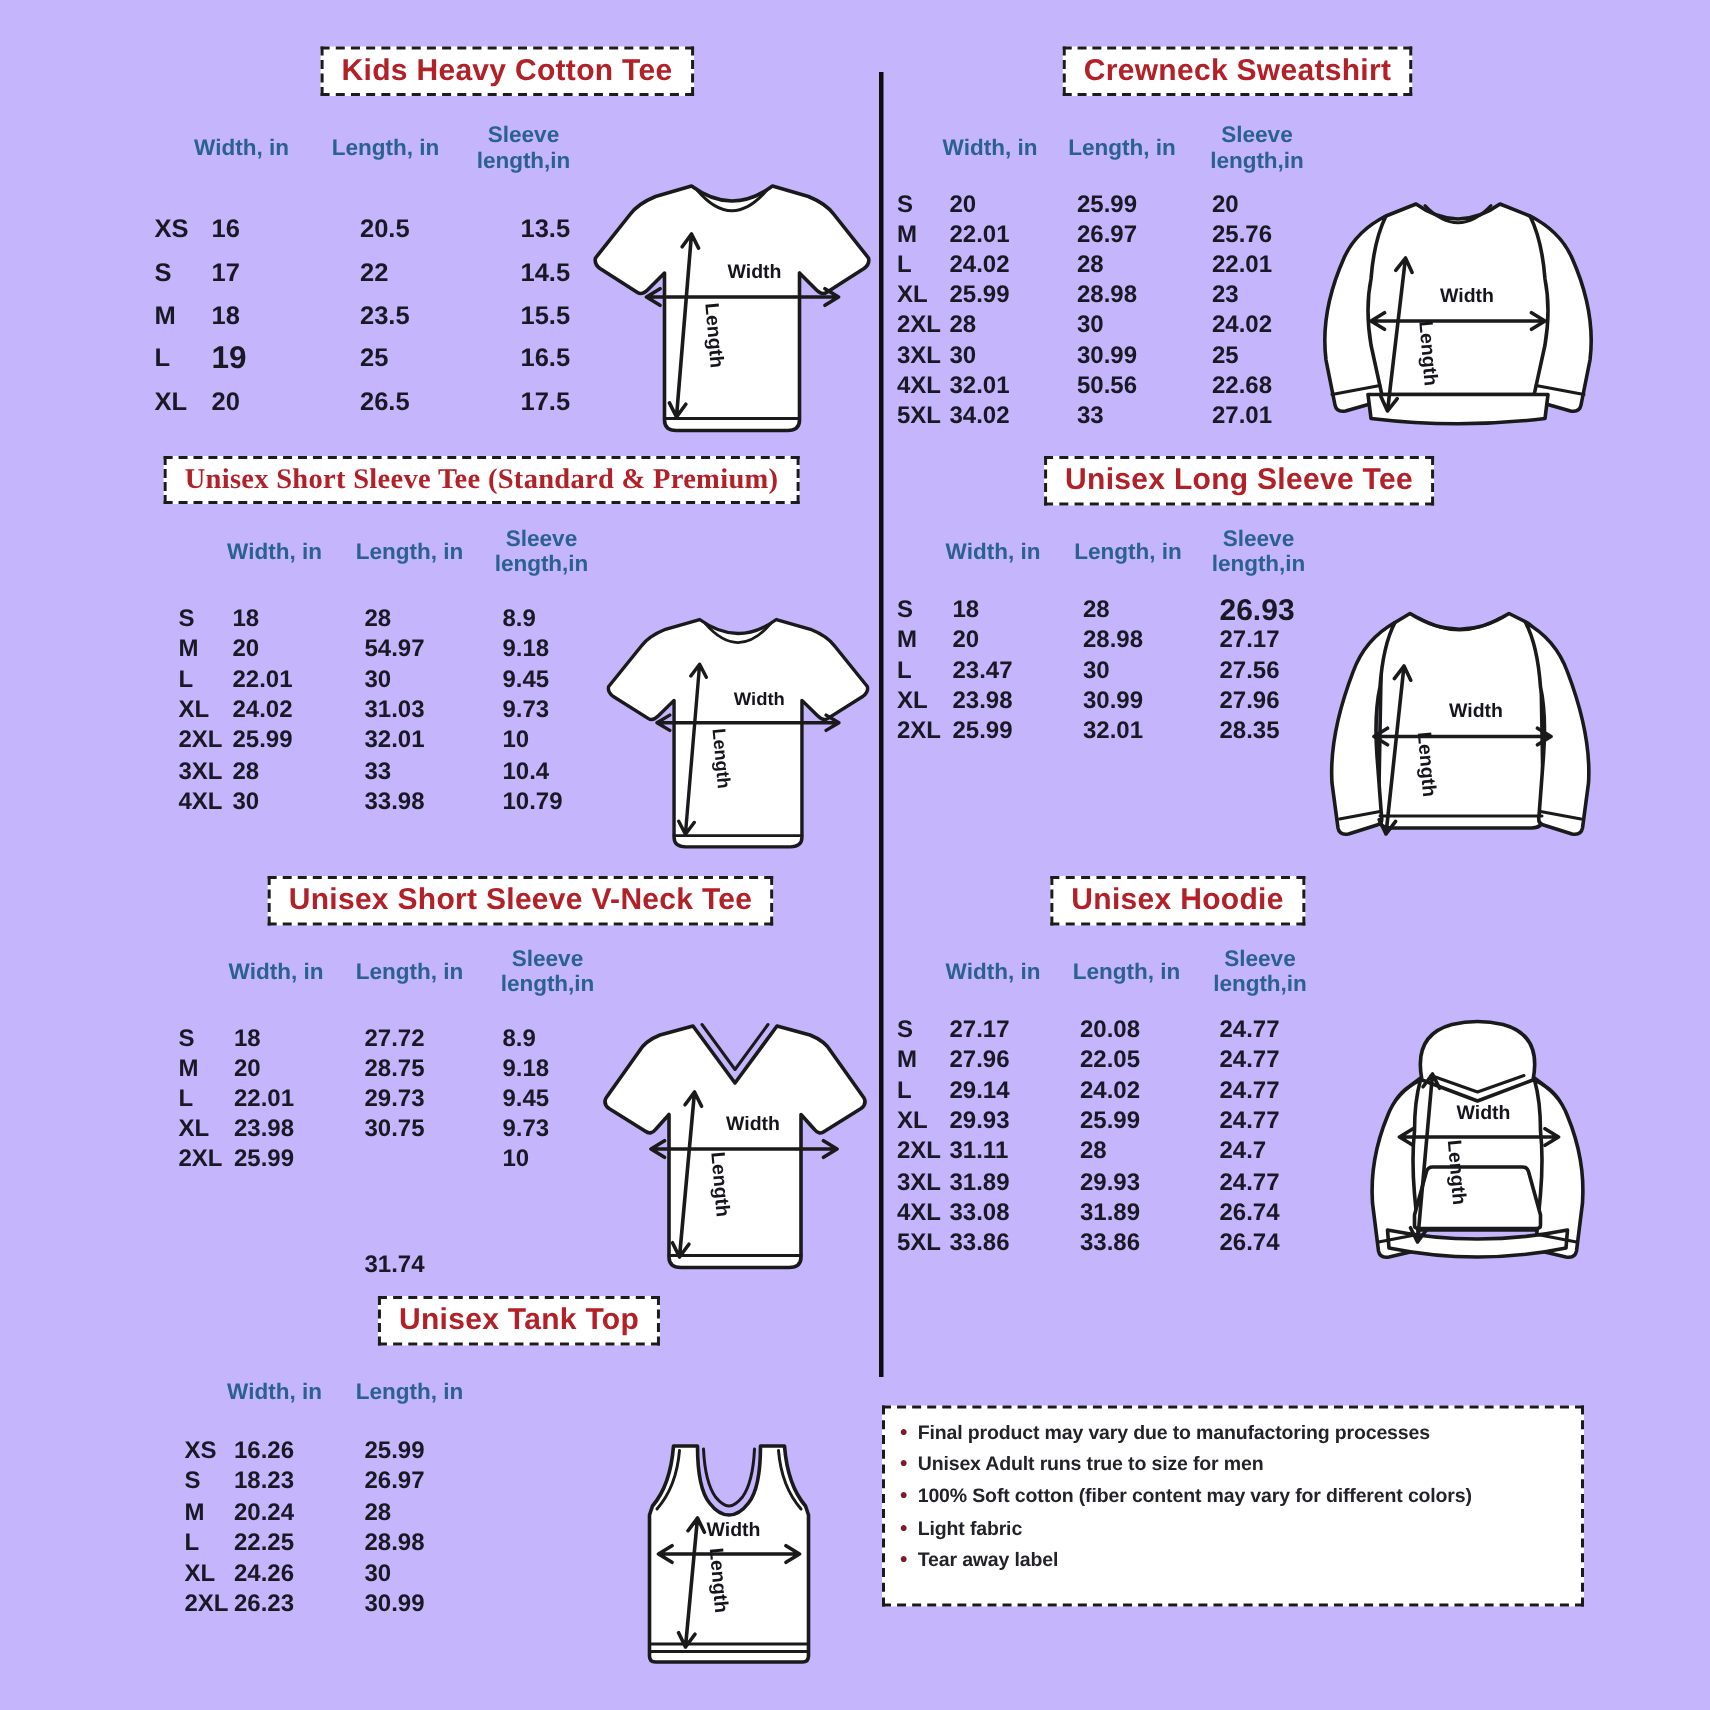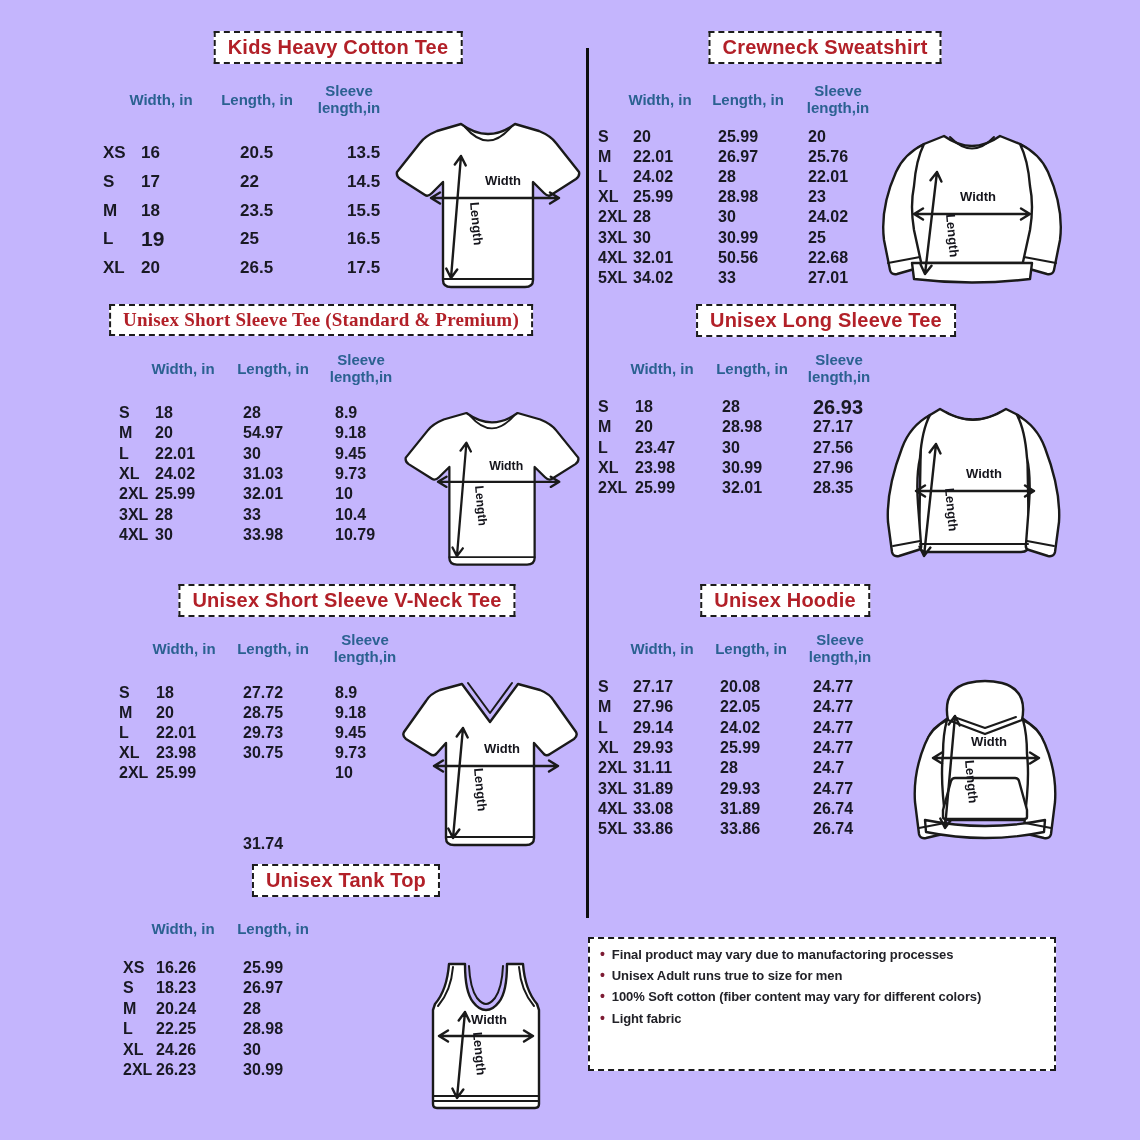--- a/index.html
+++ b/index.html
@@ -63,20 +63,21 @@
 
   <div class="hdr" style="left:183px;top:928px;">Width, in</div>
   <div class="hdr" style="left:273px;top:928px;">Length, in</div>
 
   <div class="notes">
     <ul>
       <li><span class="bullet">•</span><span>Final product may vary due to manufactoring processes</span></li>
       <li><span class="bullet">•</span><span>Unisex Adult runs true to size for men</span></li>
       <li><span class="bullet">•</span><span>100% Soft cotton (fiber content may vary for different colors)</span></li>
       <li><span class="bullet">•</span><span>Light fabric</span></li>
+      <li><span class="bullet">•</span><span>Tear away label</span></li>
     </ul>
   </div>
 <div class="cell sz" style="left: 103px; top: 139px; height: 28.8px; line-height: 28.8px; font-size: 17px;">XS</div>
     <div class="cell" style="left: 141px; top: 139px; height: 28.8px; line-height: 28.8px; font-size: 17px;">16</div>
     <div class="cell" style="left: 240px; top: 139px; height: 28.8px; line-height: 28.8px; font-size: 17px;">20.5</div>
     <div class="cell" style="left: 347px; top: 139px; height: 28.8px; line-height: 28.8px; font-size: 17px;">13.5</div>
     <div class="cell sz" style="left: 103px; top: 167.8px; height: 28.8px; line-height: 28.8px; font-size: 17px;">S</div>
     <div class="cell" style="left: 141px; top: 167.8px; height: 28.8px; line-height: 28.8px; font-size: 17px;">17</div>
     <div class="cell" style="left: 240px; top: 167.8px; height: 28.8px; line-height: 28.8px; font-size: 17px;">22</div>
     <div class="cell" style="left: 347px; top: 167.8px; height: 28.8px; line-height: 28.8px; font-size: 17px;">14.5</div>

